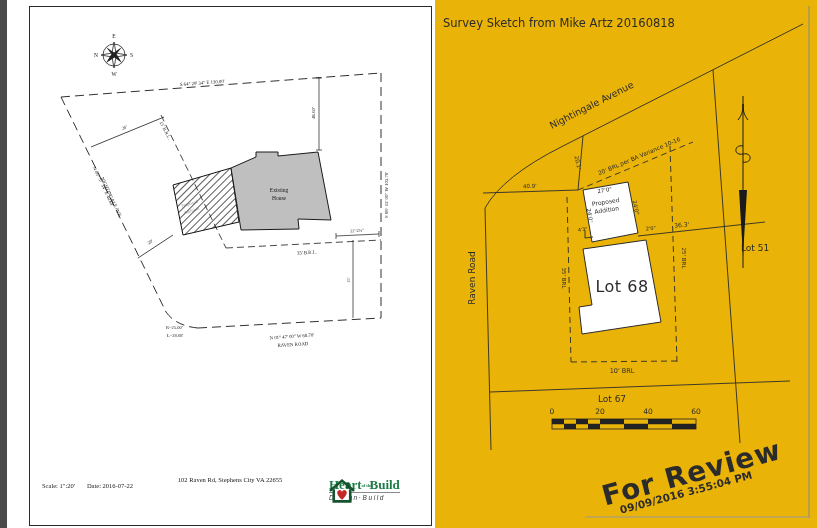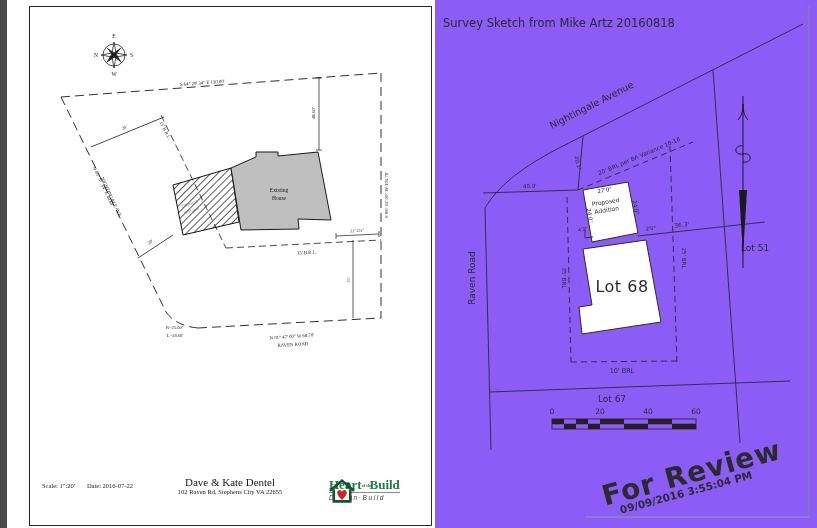--- a/index.html
+++ b/index.html
@@ -4,21 +4,21 @@
 <style>
   html,body{margin:0;padding:0;}
   body{width:817px;height:528px;background:#ffffff;position:relative;overflow:hidden;
        font-family:"Liberation Sans", sans-serif;}
   #edge-strip{position:absolute;left:0;top:0;width:7px;height:528px;background:#4a4a4a;}
   #left-page{position:absolute;left:29px;top:6px;width:401px;height:518px;
              border:1px solid #2a2a2a;background:#fff;}
   #left-page svg{position:absolute;left:0;top:0;}
   .lsvg text{font-family:"Liberation Serif", serif;fill:#1a1a1a;}
   .rsvg text{font-family:"DejaVu Sans", sans-serif;fill:#2b2b2b;}
-  #right-page{position:absolute;left:435px;top:0;width:382px;height:528px;background:#8b5cf6;}
+  #right-page{position:absolute;left:435px;top:0;width:382px;height:528px;background:#eab308;}
   
   .tb-scale{position:absolute;left:12px;top:475px;font:6.5px "Liberation Serif",serif;color:#222;white-space:nowrap;}
   .tb-scale span{margin-right:12px;}
   .tb-center{position:absolute;left:100px;top:469px;width:200px;text-align:center;
              font-family:"Liberation Serif",serif;color:#1a1a1a;}
   .tb-client{font-size:11px;line-height:12px;}
   .tb-project{font-size:10.5px;line-height:12px;}
   .tb-address{font-size:6.5px;line-height:8px;}
   .tb-logo{position:absolute;left:299px;top:471px;display:flex;align-items:center;gap:3px;}
   .logo-text{display:flex;flex-direction:column;}
@@ -98,21 +98,20 @@
     <text x="121" y="236" font-size="4.5" text-anchor="middle" transform="rotate(-33 121 236)">20'</text>
     <text x="285" y="106" font-size="4.8" text-anchor="middle" transform="rotate(-90 285 106)">46.60'</text>
     <text x="327" y="225" font-size="4.5" text-anchor="middle" transform="rotate(-3 327 225)">11'-2½"</text>
     <text x="320" y="273" font-size="4.5" text-anchor="middle" transform="rotate(-90 320 273)">15'</text>
   </svg>
 
   <div class="tb-scale">
     <span>Scale:  1":20'</span><span>Date:  2016-07-22</span>
   </div>
   <div class="tb-center">
-    <div class="tb-client">Dave &amp; Kate Dentel</div>
     <div class="tb-address">102 Raven Rd, Stephens City VA 22655</div>
   </div>
   <div class="tb-logo">
     <svg width="26" height="26" viewBox="0 0 30 28">
       <rect x="20" y="4" width="3.5" height="7" fill="#14532d"></rect>
       <path d="M2,13 L15,2 L28,13" stroke="#14532d" stroke-width="3" fill="none" stroke-linecap="round"></path>
       <path d="M5.5,12 L5.5,26 L24.5,26 L24.5,12" stroke="#14532d" stroke-width="3" fill="#fff"></path>
       <path d="M15,24 C9,19 8,14 11.5,13 C13.5,12.4 15,14 15,15.5 C15,14 16.5,12.4 18.5,13 C22,14 21,19 15,24 Z" fill="#c62828"></path>
     </svg>
     <div class="logo-text">

